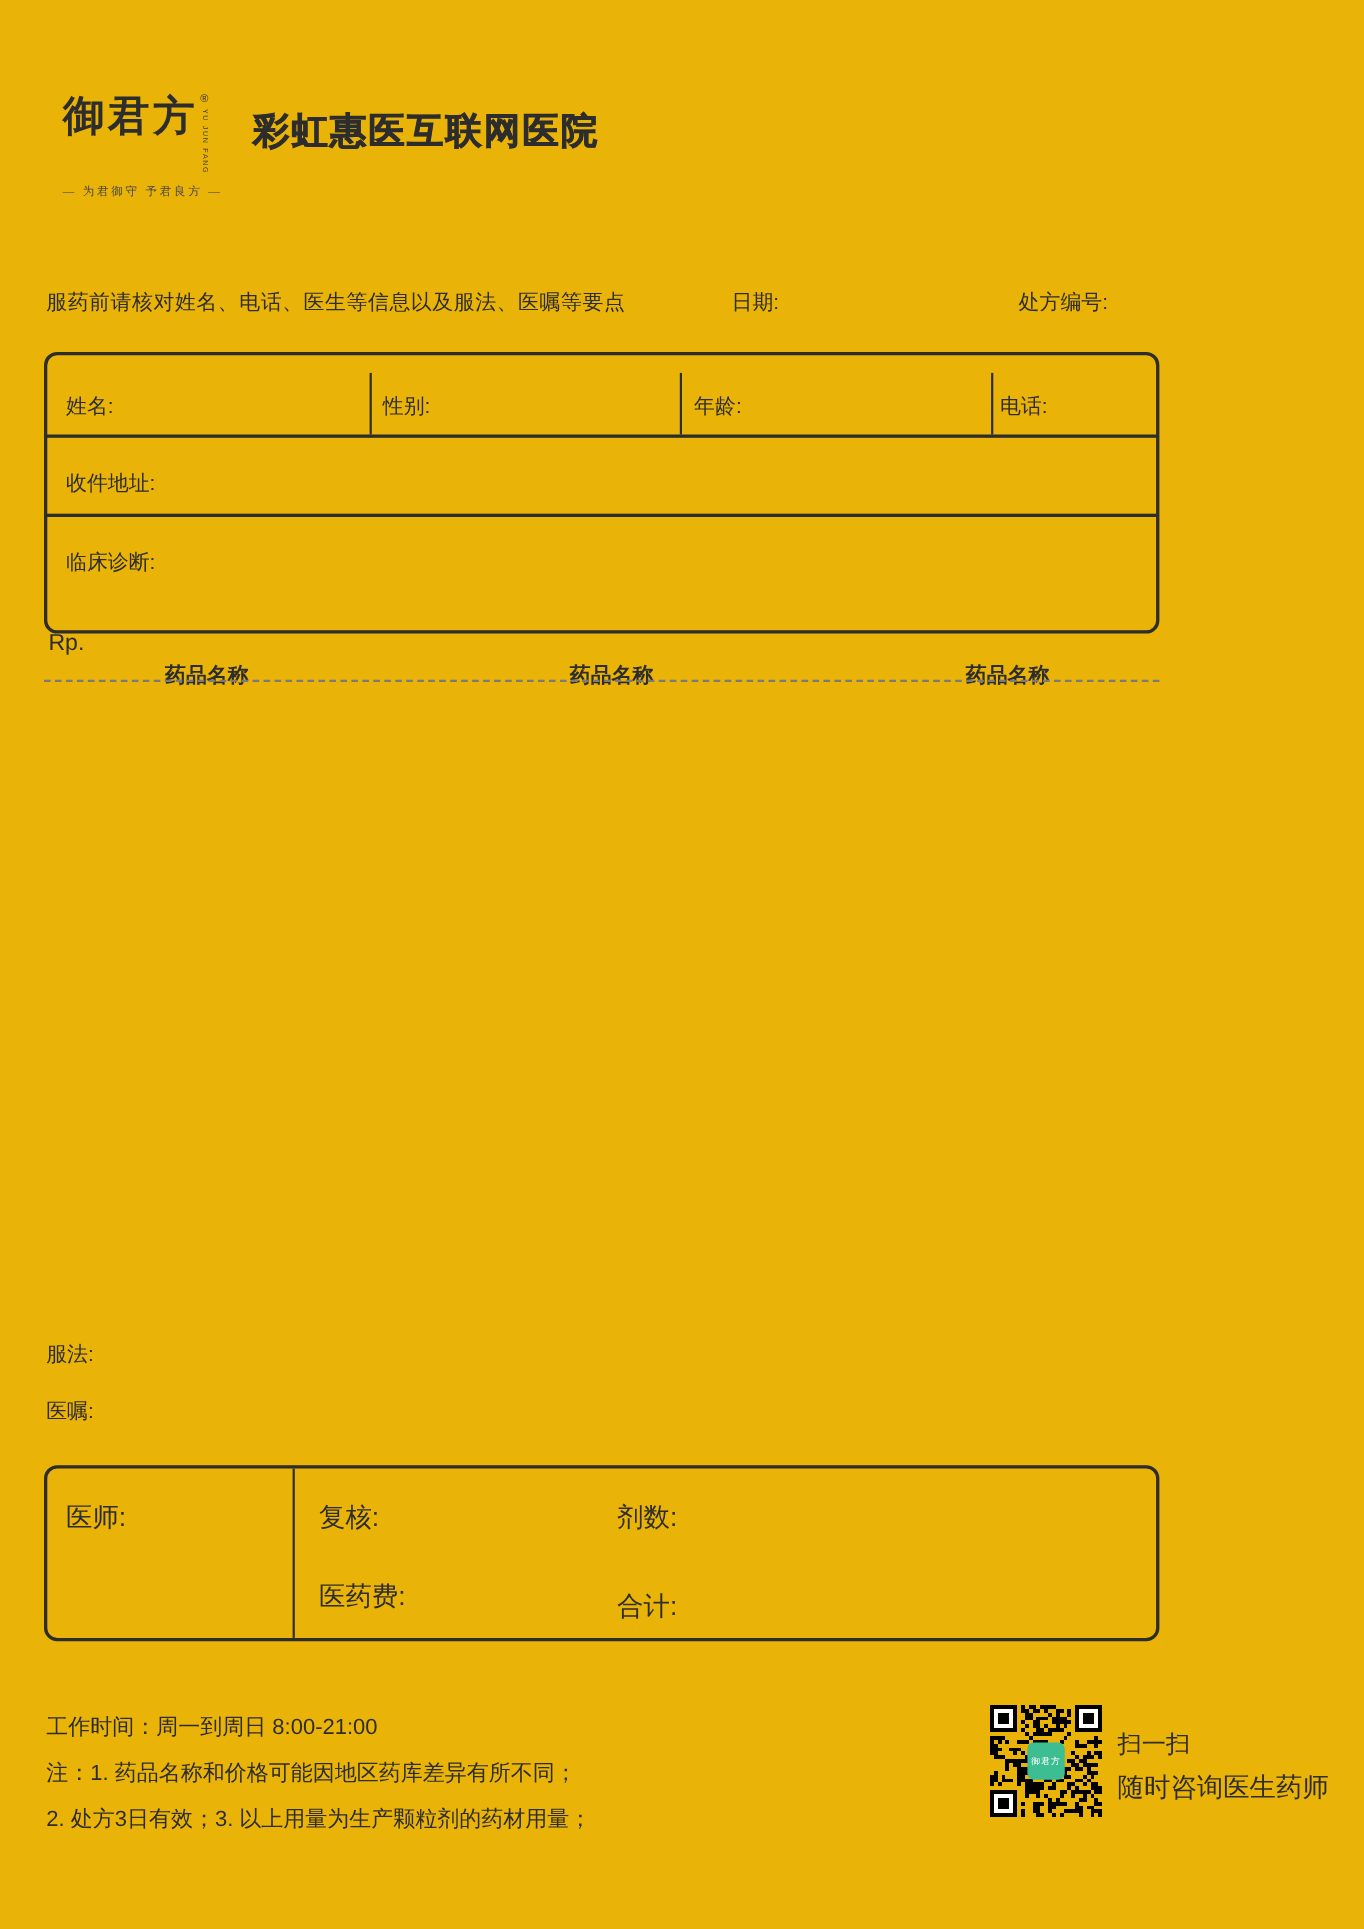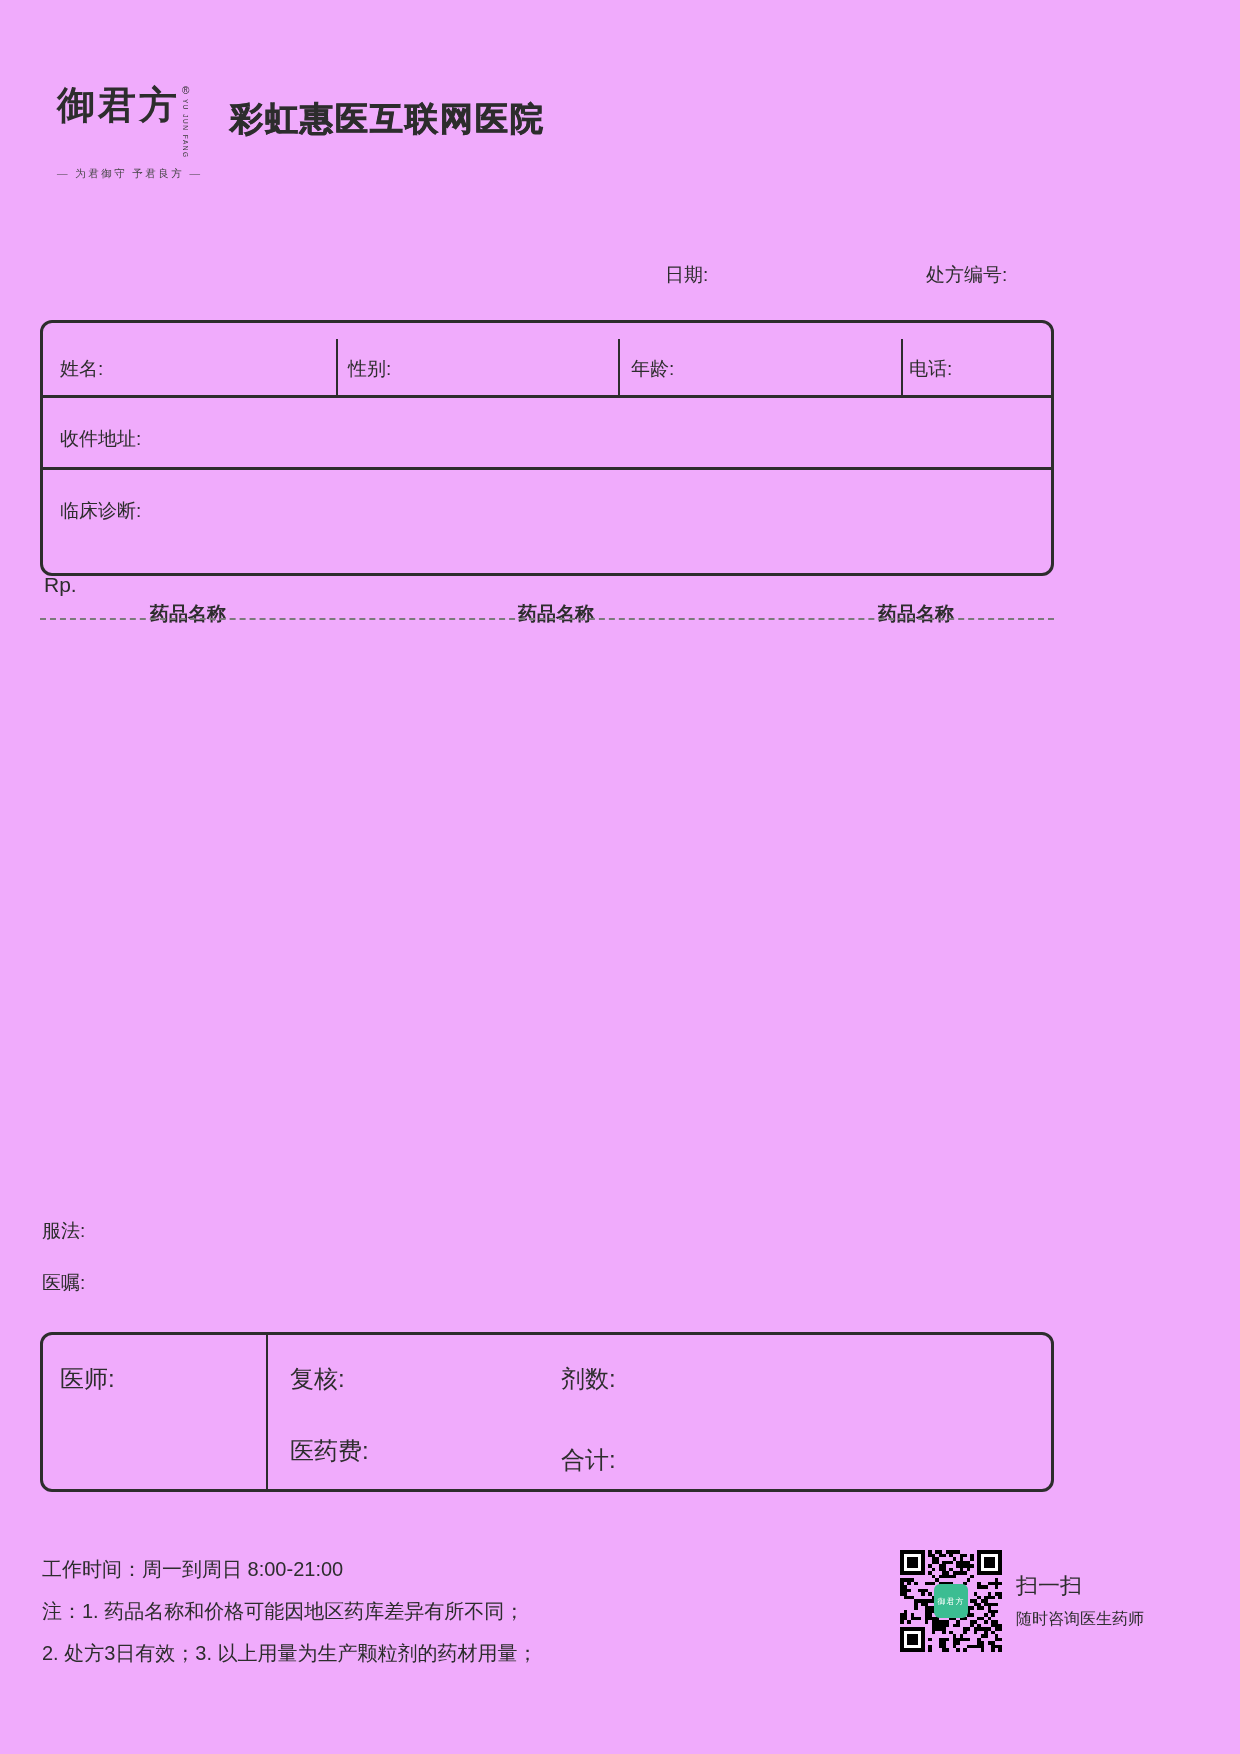--- a/index.html
+++ b/index.html
@@ -1,17 +1,17 @@
 <!DOCTYPE html>
 <html><head>
 <meta charset="utf-8">
 <style>
   html,body{margin:0;padding:0;background:#ffffff;}
   .page{
-    position:relative;width:1240px;height:1754px;background:#f0abfc;
+    position:relative;width:1240px;height:1754px;background:#eab308;
     color:#2d2d2d;font-family:"Liberation Sans",sans-serif;margin:0 auto;overflow:hidden;
   }
   
   .logo{position:absolute;left:57px;top:86px;}
   .logo-row{display:flex;align-items:flex-start;}
   .logo-text{font-size:38px;line-height:1;font-weight:700;font-family:"DejaVu Serif",serif;letter-spacing:3px;}
   .logo-side{display:flex;flex-direction:column;align-items:center;margin-left:2px;}
   .reg{font-size:10px;line-height:1;}
   .logo-vert{writing-mode:vertical-rl;font-size:6.5px;letter-spacing:1.5px;color:#3a3a3a;margin-top:3px;}
   .tagline{margin-top:9px;font-size:10.5px;letter-spacing:2.5px;color:#454545;white-space:nowrap;font-family:Liberation Serif, serif;}
@@ -60,39 +60,40 @@
   .note1{position:absolute;left:42px;top:1598px;font-size:20px;}
   .note2{position:absolute;left:42px;top:1640px;font-size:20px;}
   .qr{position:absolute;left:900px;top:1550px;width:102px;height:102px;}
   .qr svg{width:100%;height:100%;display:block;}
   .qr-badge{
     position:absolute;left:34px;top:34px;width:34px;height:34px;background:#3cbd92;
     border-radius:6px;display:flex;align-items:center;justify-content:center;
     color:#ffffff;font-size:8px;letter-spacing:1px;
   }
   .scan1{position:absolute;left:1016px;top:1571px;font-size:22px;}
-  .scan2{position:absolute;left:1016px;top:1609px;font-size:16px;}
+  .scan2{position:absolute;left:1016px;top:1609px;font-size:24px;}
 </style>
 </head>
 <body>
 
 <div class="page">
 
   <div class="logo">
     <div class="logo-row">
       <span class="logo-text">御君方</span>
       <span class="logo-side">
         <span class="reg">®</span>
         <span class="logo-vert">YU JUN FANG</span>
       </span>
     </div>
     <div class="tagline">— 为君御守 予君良方 —</div>
   </div>
   <h1 class="hospital">彩虹惠医互联网医院</h1>
 
+  <div class="notice">服药前请核对姓名、电话、医生等信息以及服法、医嘱等要点</div>
   <div class="date-label">日期:</div>
   <div class="rx-label">处方编号:</div>
 
   <div class="patient-box">
     <span class="pb-label pb-name">姓名:</span>
     <span class="pb-label pb-gender">性别:</span>
     <span class="pb-label pb-age">年龄:</span>
     <span class="pb-label pb-phone">电话:</span>
     <span class="vdiv vdiv1"></span>
     <span class="vdiv vdiv2"></span>

